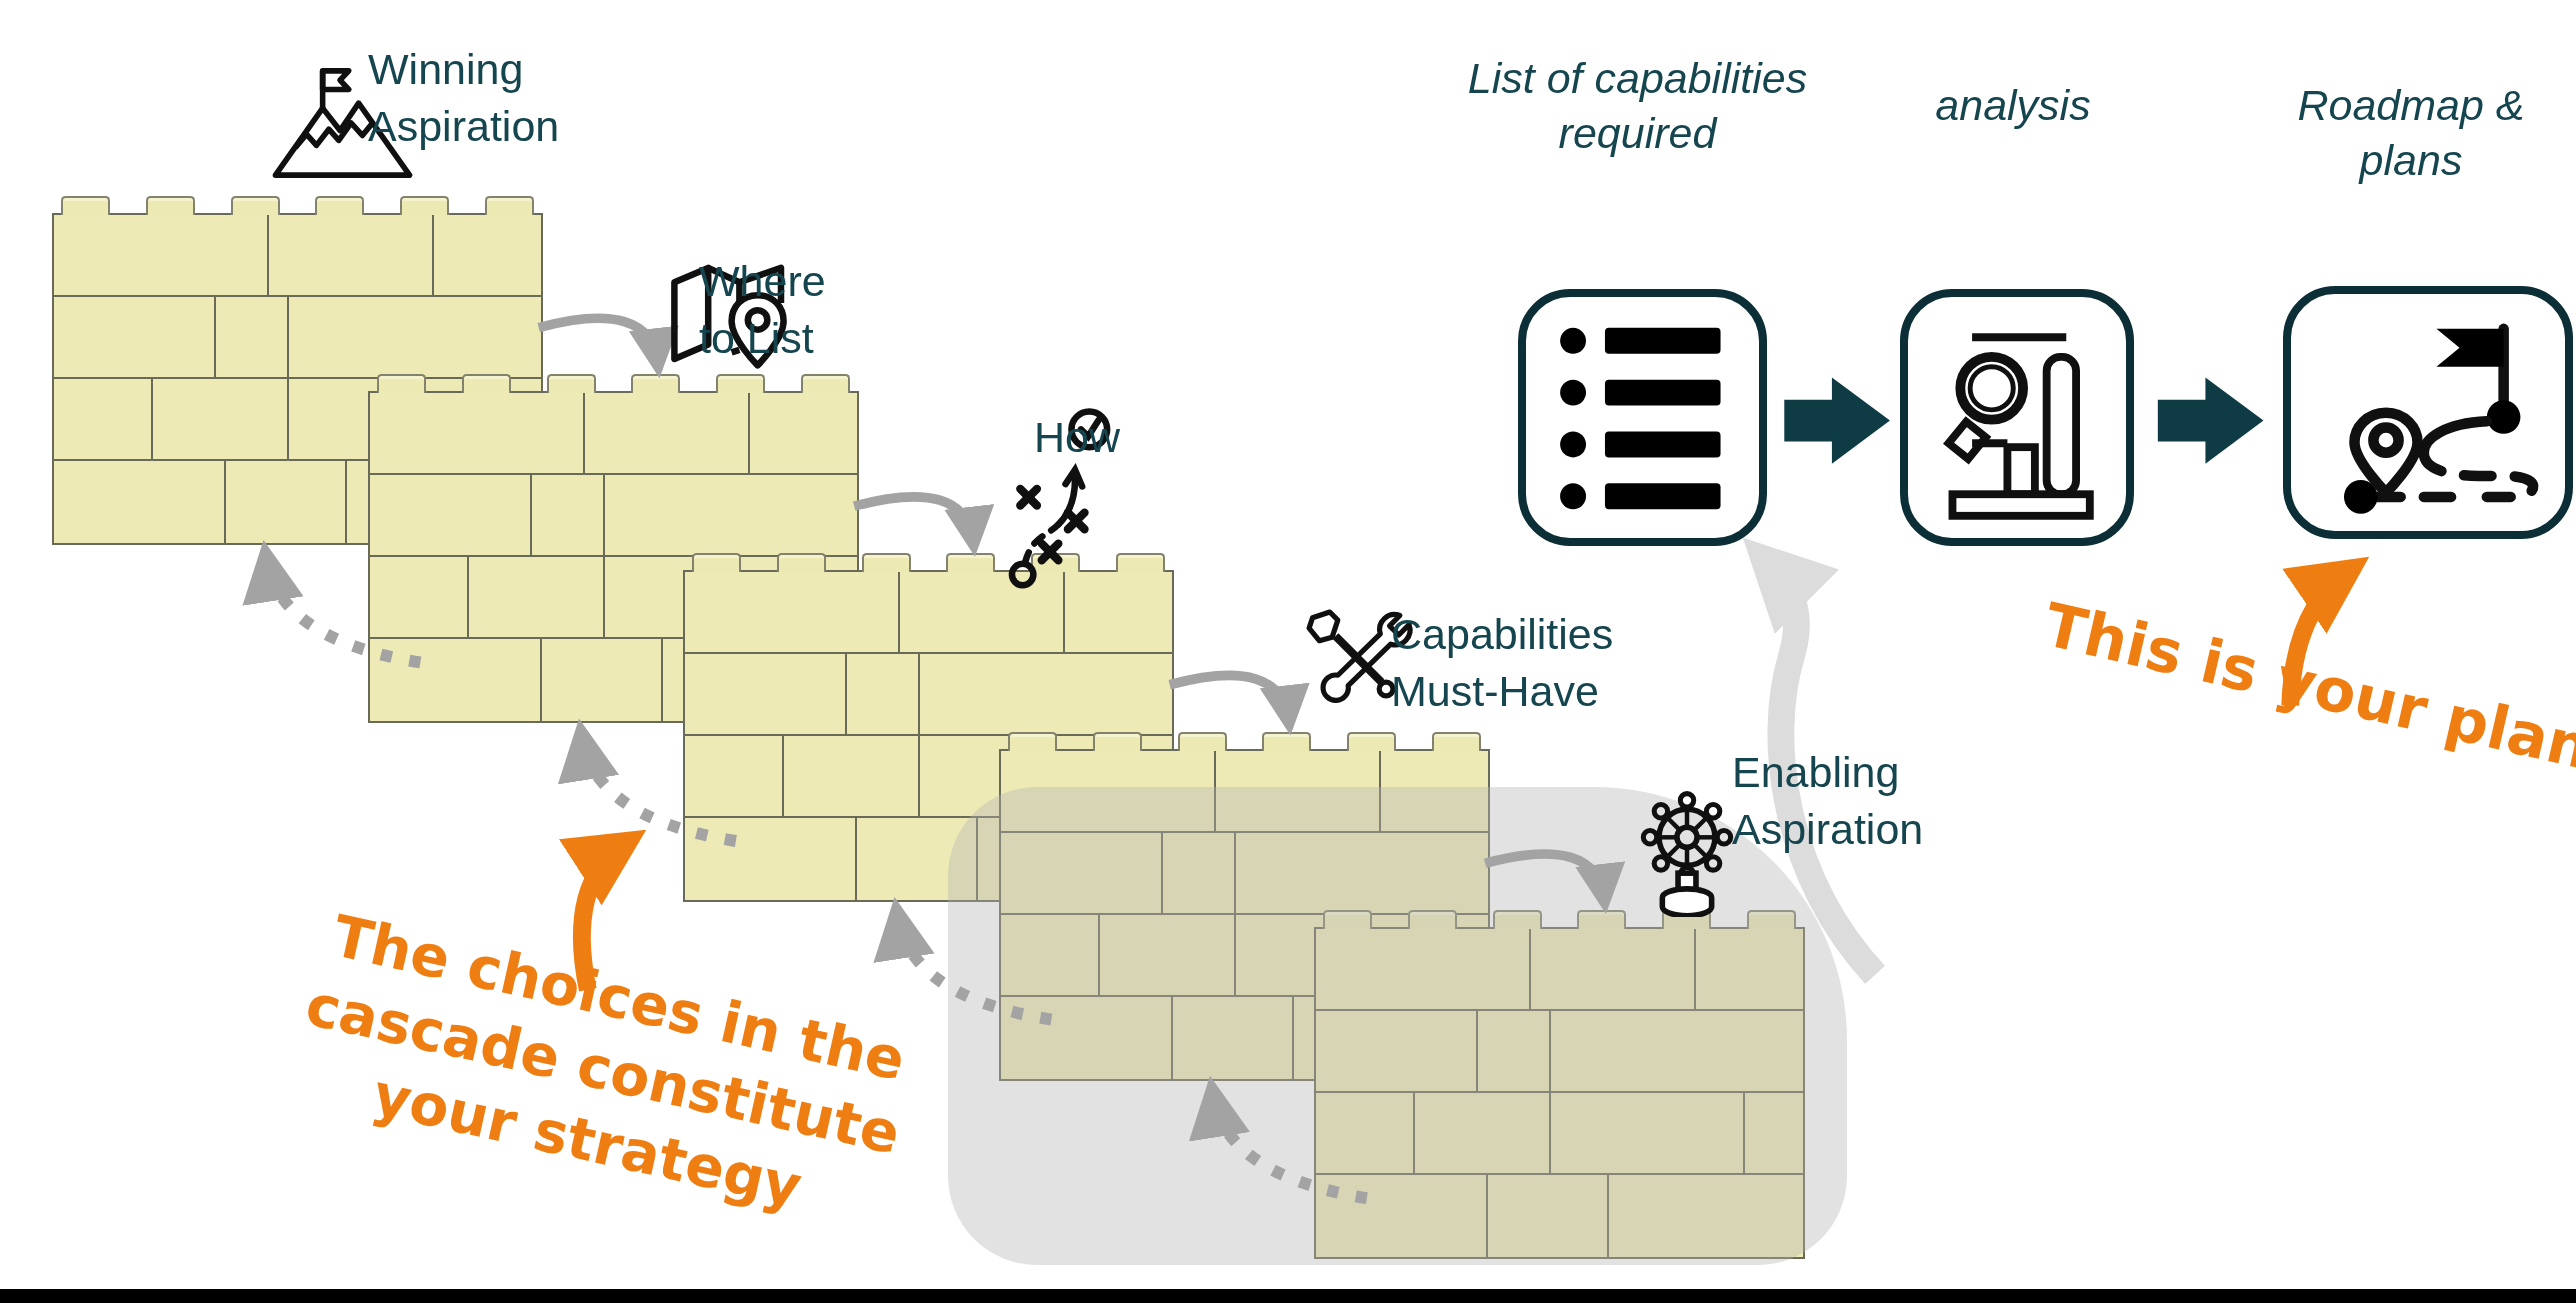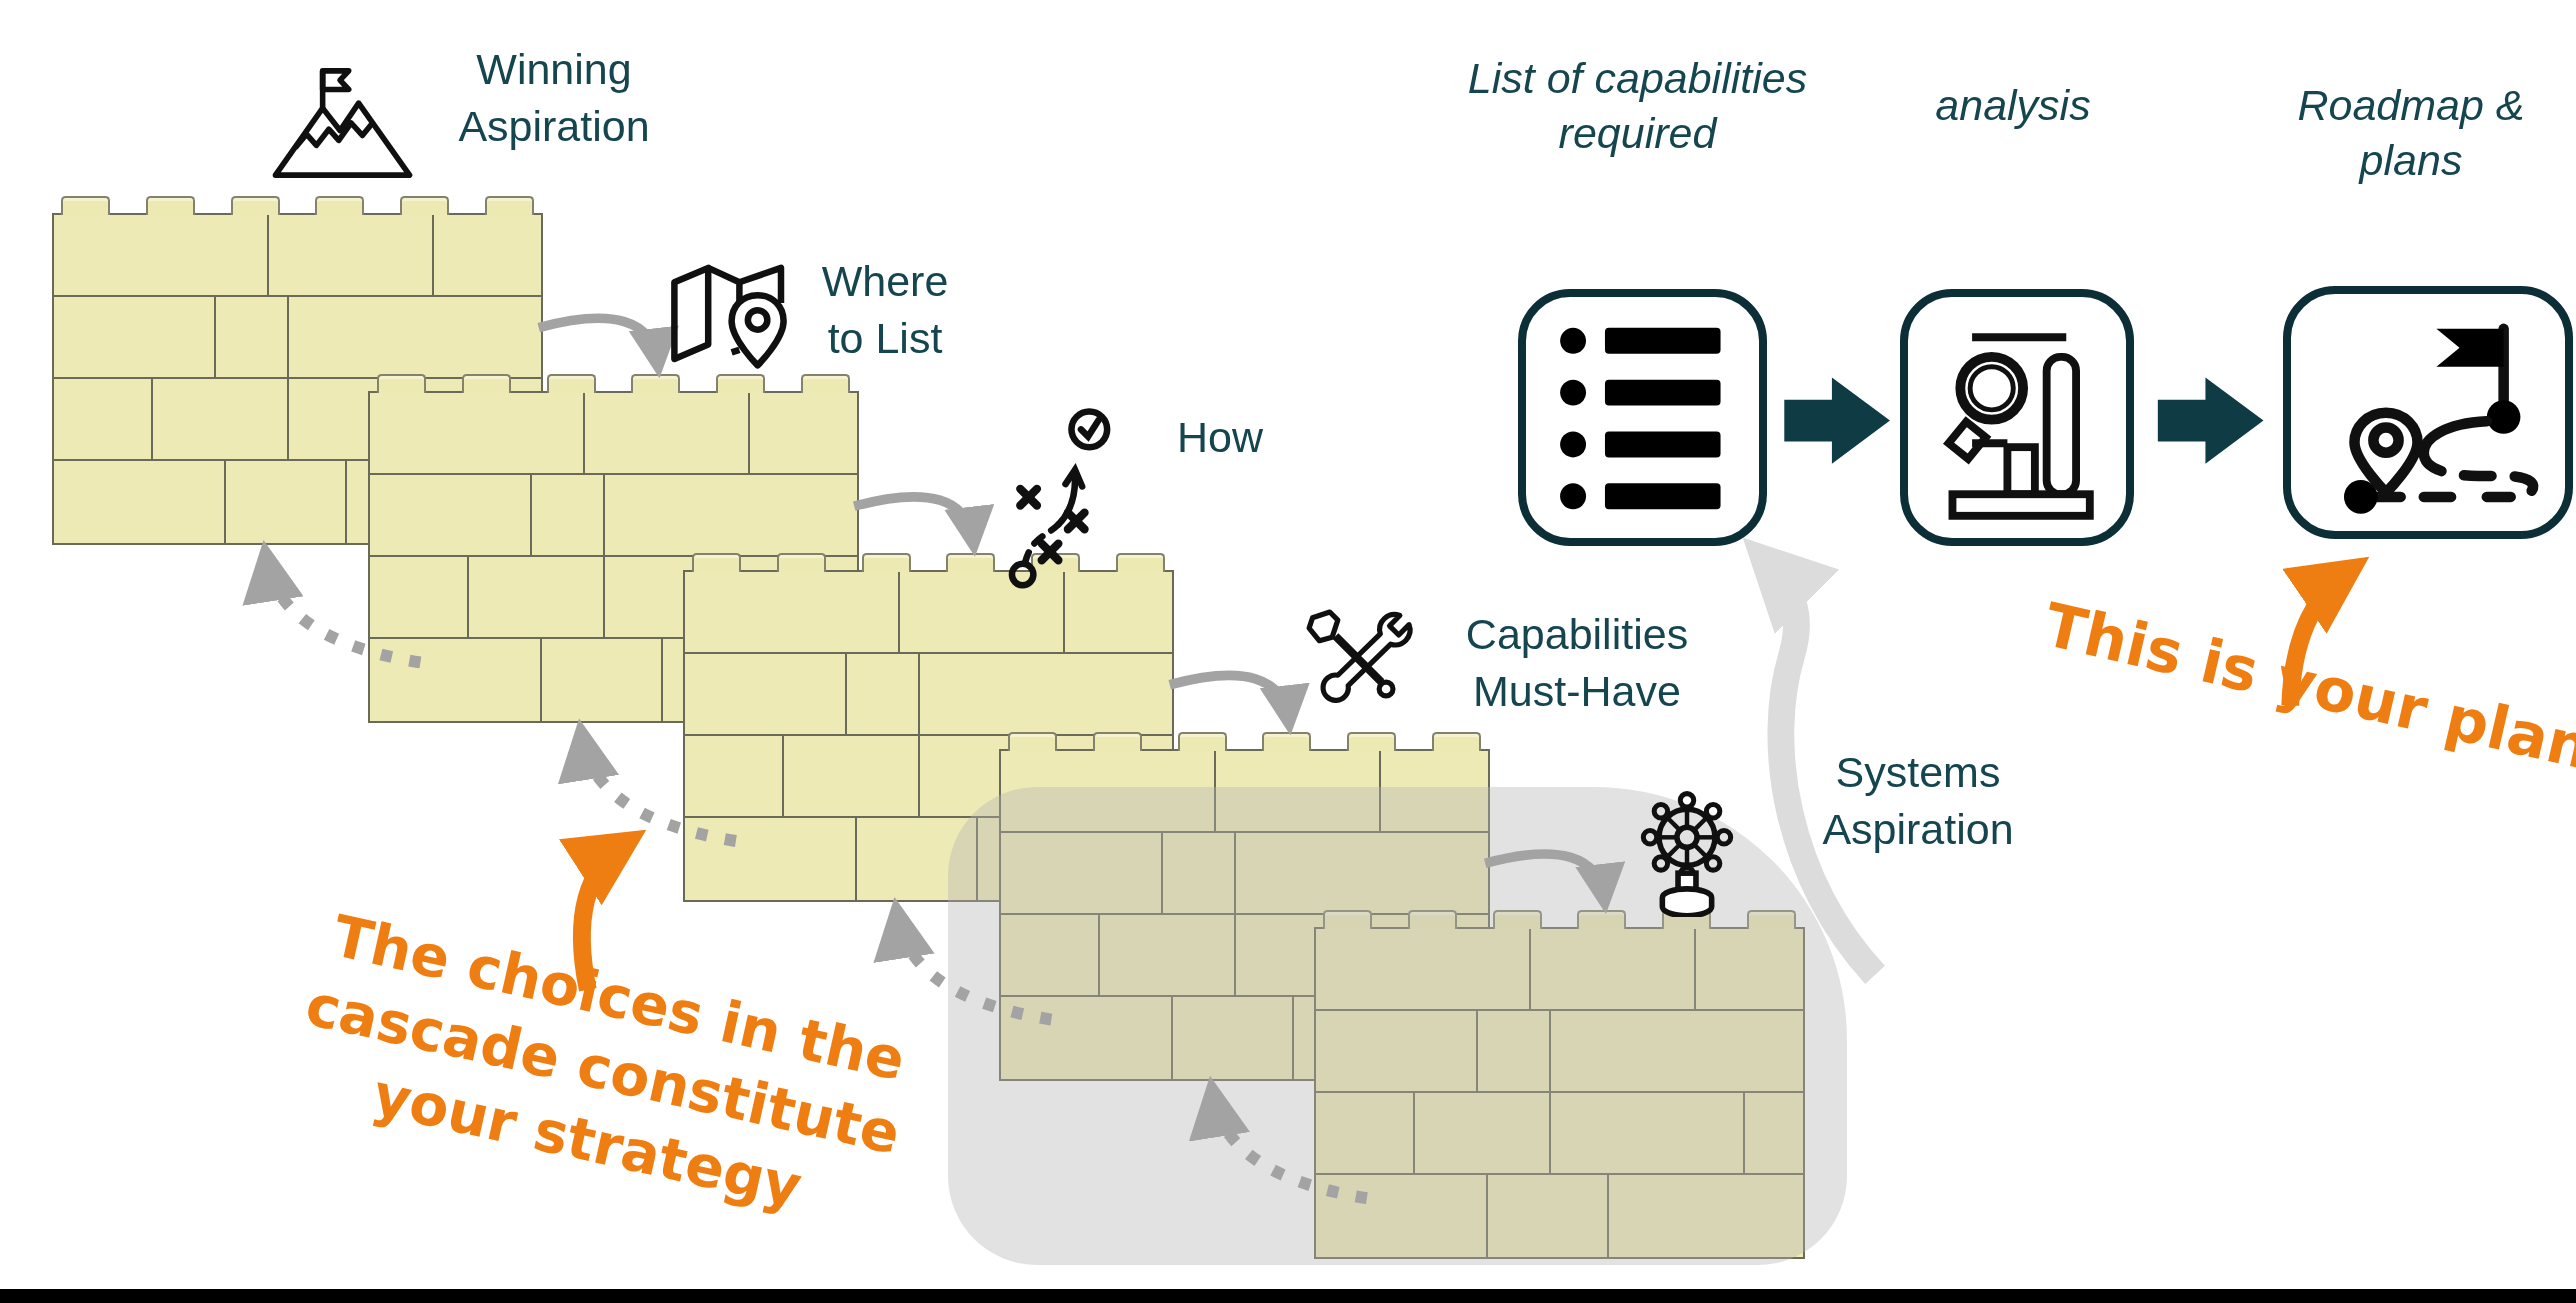--- a/index.html
+++ b/index.html
@@ -26,21 +26,21 @@
            border:2.2px solid #83836d;border-bottom:none;border-radius:4.5px 4.5px 0 0;
            box-sizing:border-box;box-shadow:inset 0 3px 0 #f4f2cf;}
 
   
   .highlight{position:absolute;left:948px;top:787px;width:899px;height:478px;
              background:rgba(178,178,178,.38);border-radius:89px;
              border-top-right-radius:253px;z-index:2;}
 
   
   .steplabel{position:absolute;z-index:5;color:#15454e;font-size:43px;line-height:57px;
-             text-align:center;white-space:nowrap;}
+             white-space:nowrap;}
   .icon{position:absolute;z-index:5;}
 
   
   .flowhead{position:absolute;z-index:5;color:#15454e;font-size:43px;line-height:55px;
             font-style:italic;text-align:center;white-space:nowrap;}
   .flowbox{position:absolute;z-index:5;background:#ffffff;border:8.2px solid #0c2e36;
            border-radius:52px;box-sizing:border-box;}
 
   
   .orange{position:absolute;z-index:6;color:#ef7e12;font-weight:700;
@@ -251,21 +251,21 @@
   <div>to List</div>
 </div>
 <div class="steplabel" style="left:1034px;top:409px;width:372px">
   <div>How</div>
 </div>
 <div class="steplabel" style="left:1391px;top:606px;width:372px">
   <div>Capabilities</div>
   <div>Must-Have</div>
 </div>
 <div class="steplabel" style="left:1732px;top:744px;width:372px">
-  <div>Systems</div>
+  <div>Enabling</div>
   <div>Aspiration</div>
 </div>
 
 <div class="flowhead" style="left:1444px;top:51px;width:387px">
   <div>List of capabilities</div>
   <div>required</div>
 </div>
 <div class="flowhead" style="left:1827px;top:78px;width:372px">
   <div>analysis</div>
 </div>

